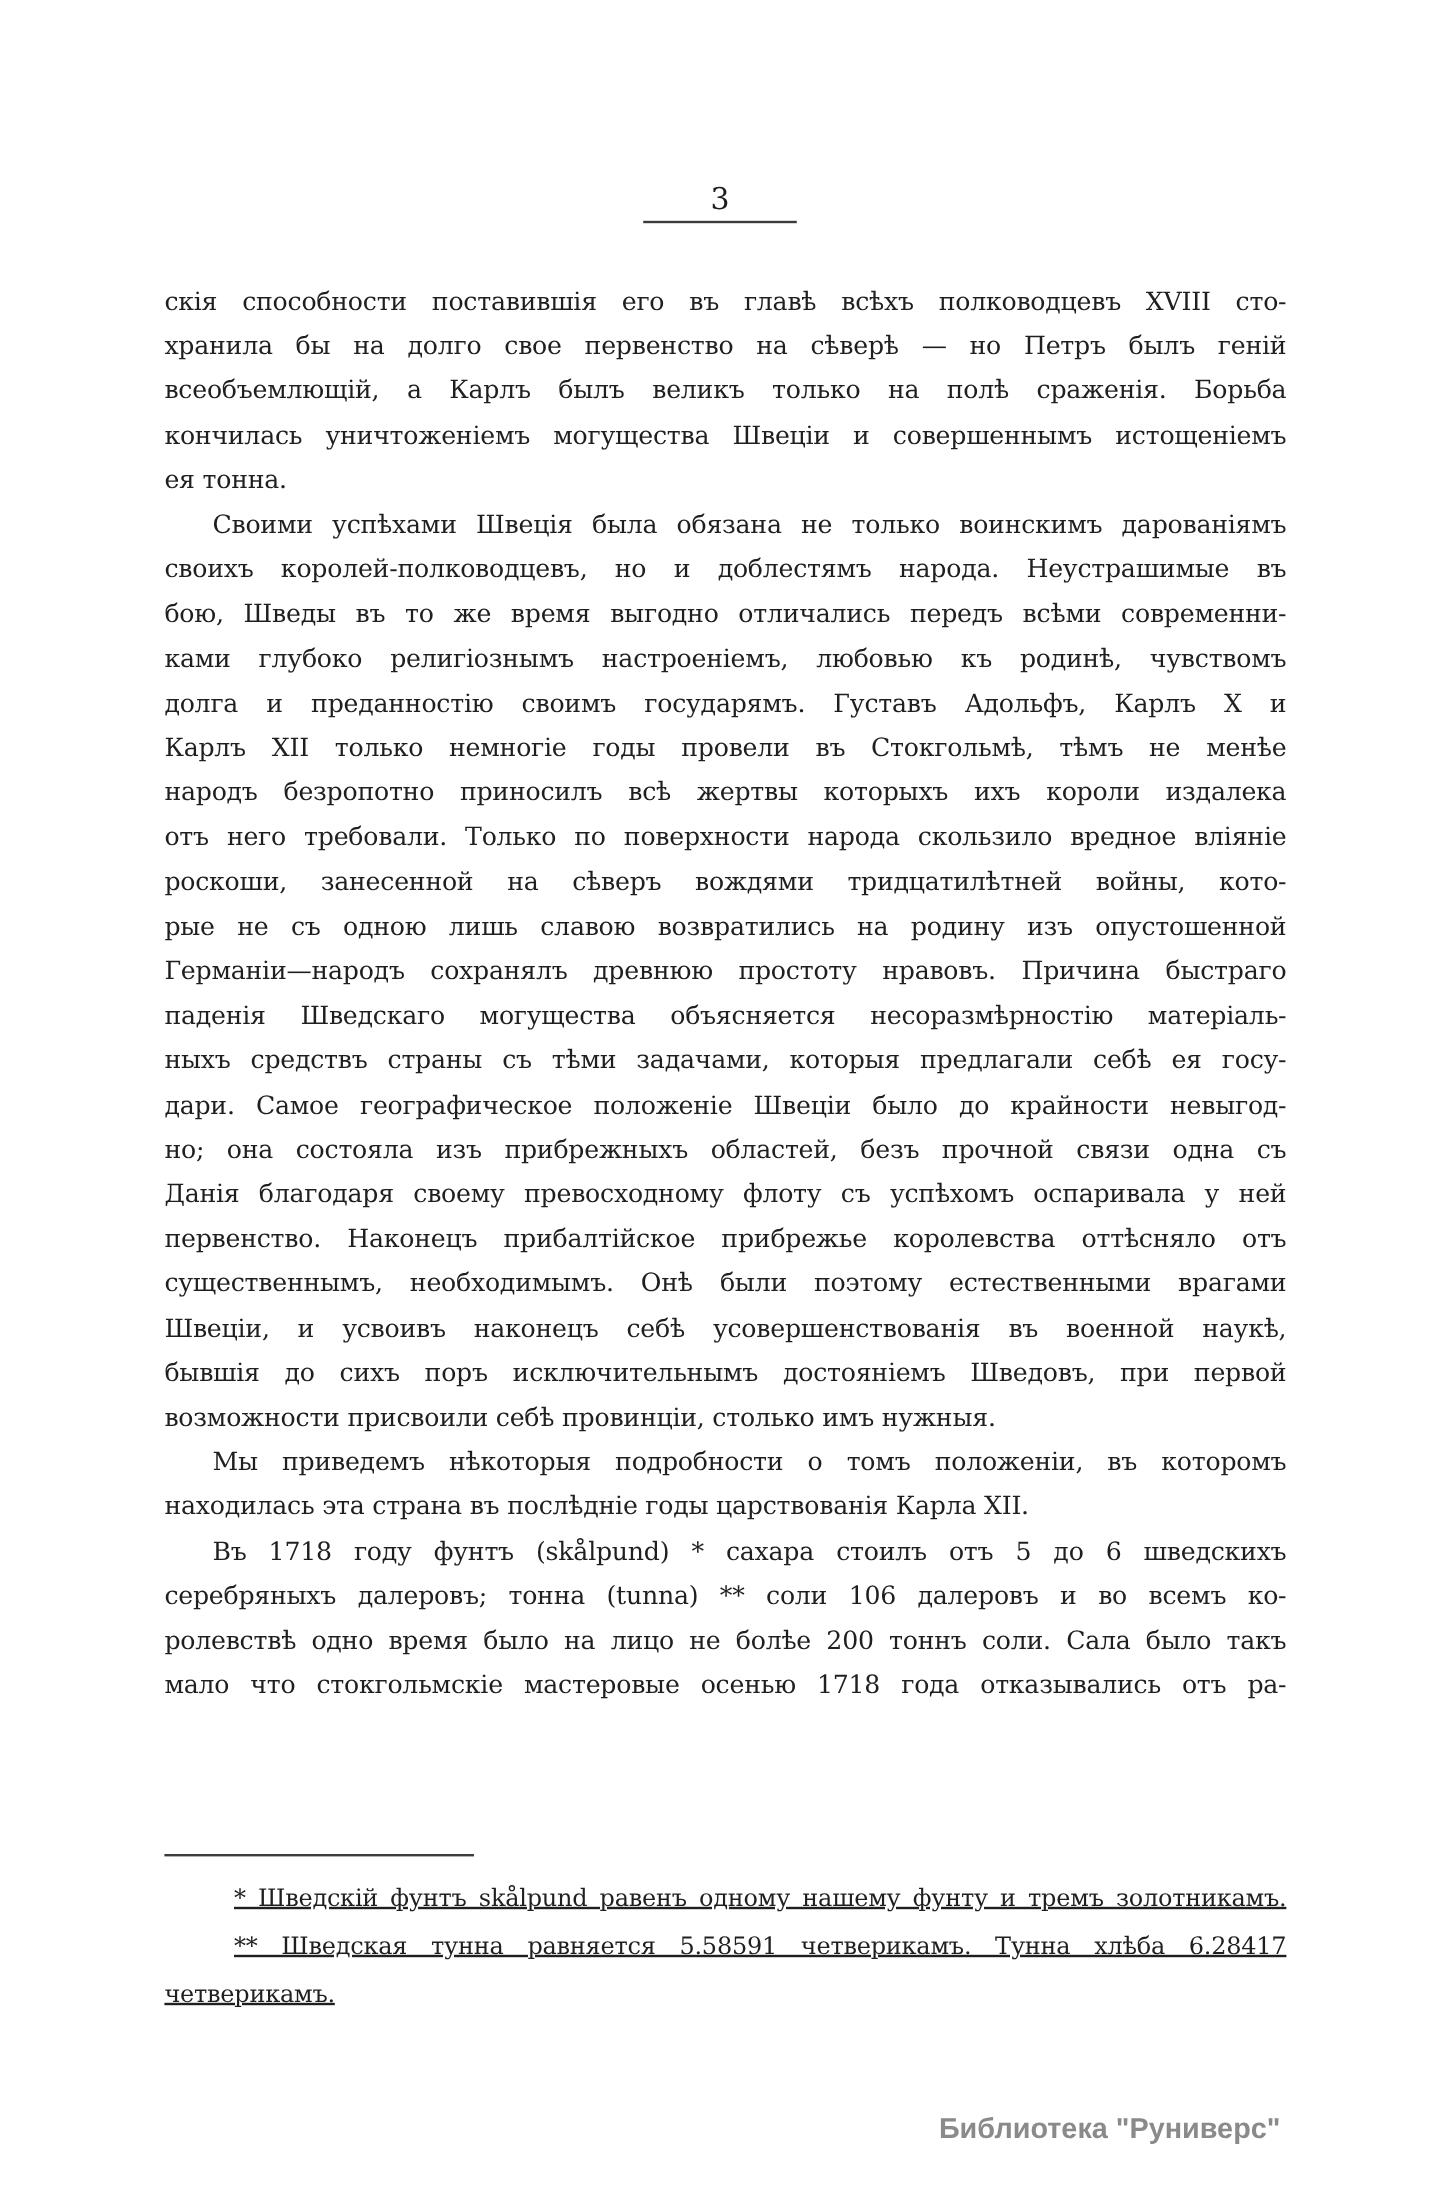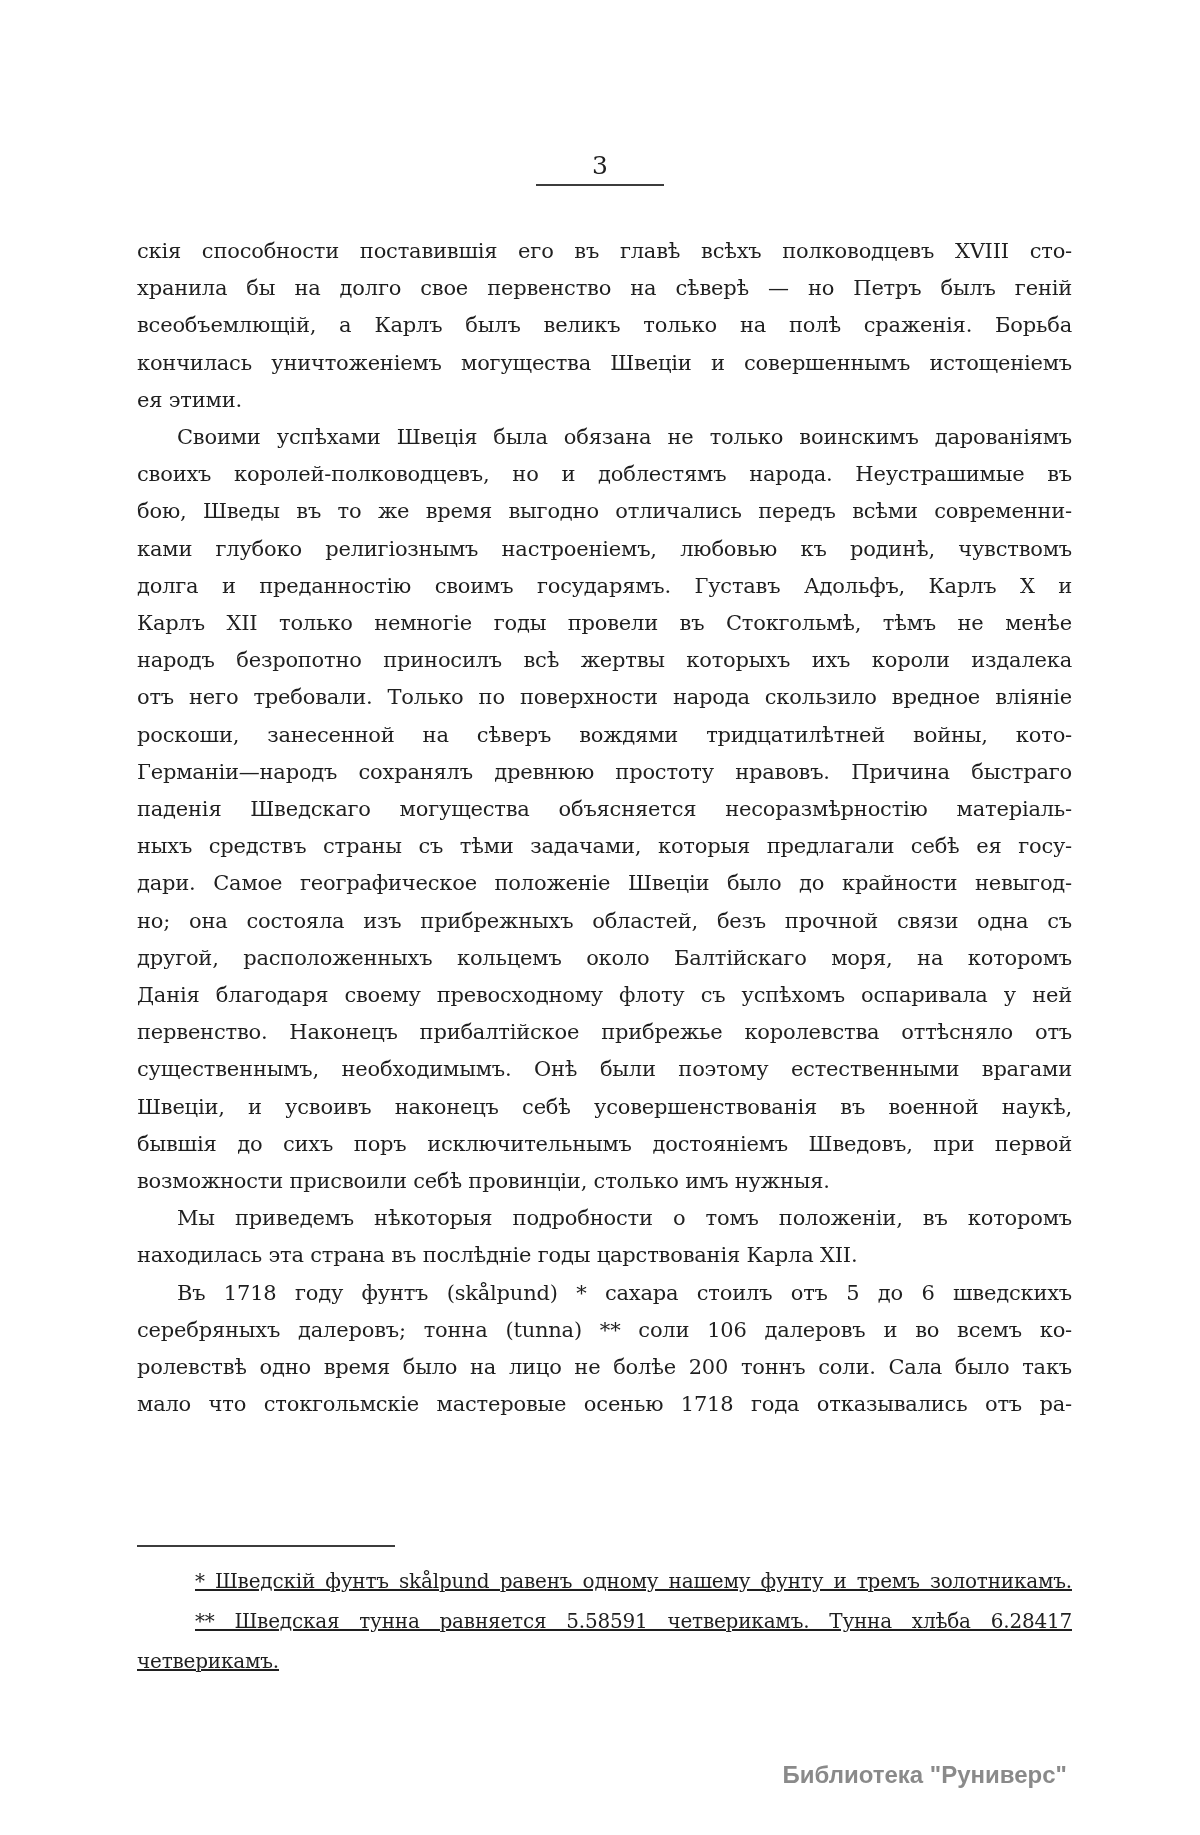--- a/index.html
+++ b/index.html
@@ -67,38 +67,38 @@
     <div class="pagenum">3</div>
     <div class="pagenum-rule"></div>
   </div>
 
   <div class="textblock">
       <div class="para">
         <div class="line">скія способности поставившія его въ главѣ всѣхъ полководцевъ XVIII сто-</div>
         <div class="line">хранила бы на долго свое первенство на сѣверѣ — но Петръ былъ геній</div>
         <div class="line">всеобъемлющій, а Карлъ былъ великъ только на полѣ сраженія.  Борьба</div>
         <div class="line">кончилась уничтоженіемъ могущества Швеціи и совершеннымъ истощеніемъ</div>
-        <div class="line last">ея этими.</div>
+        <div class="line last">ея тонна.</div>
       </div>
       <div class="para">
         <div class="line indent">Своими успѣхами Швеція была обязана не только воинскимъ дарованіямъ</div>
         <div class="line">своихъ королей-полководцевъ, но и доблестямъ народа.  Неустрашимые въ</div>
         <div class="line">бою, Шведы въ то же время выгодно отличались передъ всѣми современни-</div>
         <div class="line">ками глубоко религіознымъ настроеніемъ, любовью къ родинѣ, чувствомъ</div>
         <div class="line">долга и преданностію своимъ государямъ.  Густавъ Адольфъ, Карлъ X и</div>
         <div class="line">Карлъ XII только немногіе годы провели въ Стокгольмѣ, тѣмъ не менѣе</div>
         <div class="line">народъ безропотно приносилъ всѣ жертвы которыхъ ихъ короли издалека</div>
         <div class="line">отъ него требовали. Только по поверхности народа скользило вредное вліяніе</div>
         <div class="line">роскоши, занесенной на сѣверъ вождями тридцатилѣтней войны, кото-</div>
+        <div class="line">рые не съ одною лишь славою возвратились на родину изъ опустошенной</div>
         <div class="line">Германіи—народъ сохранялъ древнюю простоту нравовъ.  Причина быстраго</div>
         <div class="line">паденія Шведскаго могущества объясняется несоразмѣрностію матеріаль-</div>
         <div class="line">ныхъ средствъ страны съ тѣми задачами, которыя предлагали себѣ ея госу-</div>
         <div class="line">дари.  Самое географическое положеніе Швеціи было до крайности невыгод-</div>
         <div class="line">но; она состояла изъ прибрежныхъ областей, безъ прочной связи одна съ</div>
-        <div class="line">другой, расположенныхъ кольцемъ около Балтійскаго моря, на которомъ</div>
         <div class="line">Данія благодаря своему превосходному флоту съ успѣхомъ оспаривала у ней</div>
         <div class="line">первенство.  Наконецъ прибалтійское прибрежье королевства оттѣсняло отъ</div>
         <div class="line">существеннымъ, необходимымъ.  Онѣ были поэтому естественными врагами</div>
         <div class="line">Швеціи, и усвоивъ наконецъ себѣ усовершенствованія въ военной наукѣ,</div>
         <div class="line">бывшія до сихъ поръ исключительнымъ достояніемъ Шведовъ, при первой</div>
         <div class="line last">возможности присвоили себѣ провинціи, столько имъ нужныя.</div>
       </div>
       <div class="para">
         <div class="line indent">Мы приведемъ нѣкоторыя подробности о томъ положеніи, въ которомъ</div>
         <div class="line last">находилась эта страна въ послѣдніе годы царствованія Карла XII.</div>

